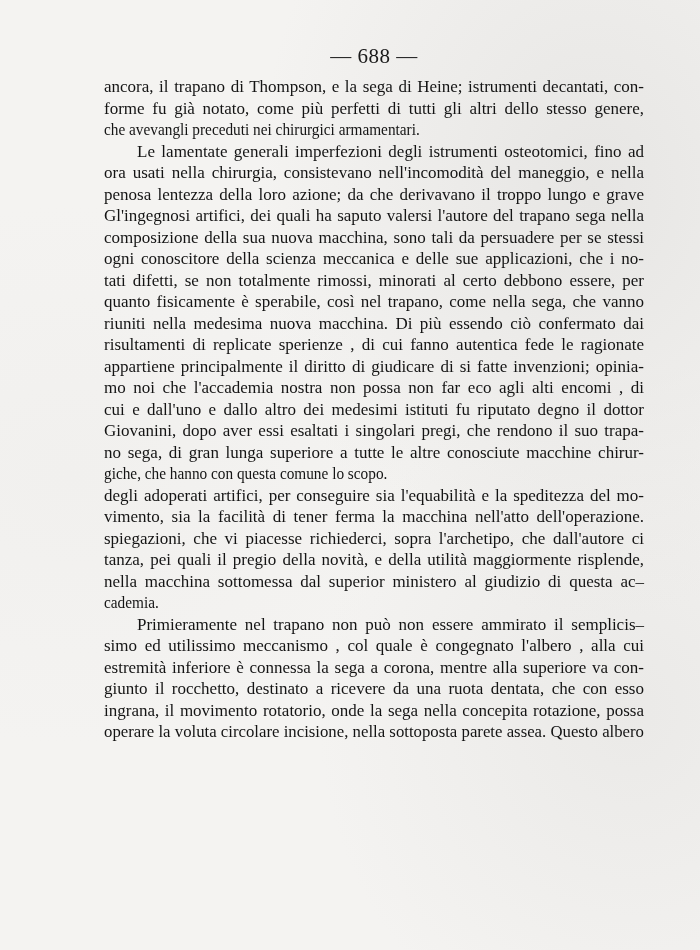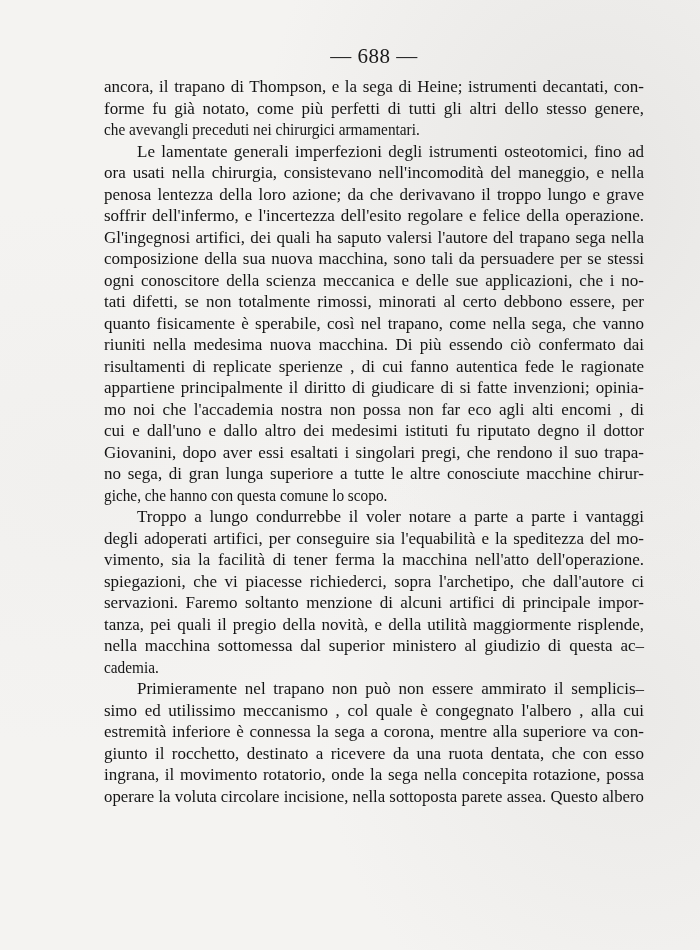--- a/index.html
+++ b/index.html
@@ -78,42 +78,39 @@
     <div class="paragraph">
       <span class="line" style="display: block; width: 540px;">ancora, il trapano di Thompson, e la sega di Heine; istrumenti decantati, con-</span>
       <span class="line" style="display: block; width: 540px;">forme fu già notato, come più perfetti di tutti gli altri dello stesso genere,</span>
       <span class="line last" style="display: block; width: 351px; transform: scaleX(0.9);">che avevangli preceduti nei chirurgici armamentari.</span>
     </div>
 
     <div class="paragraph">
       <span class="line indent" style="display: block; width: 540px;">Le lamentate generali imperfezioni degli istrumenti osteotomici, fino ad</span>
       <span class="line" style="display: block; width: 540px;">ora usati nella chirurgia, consistevano nell'incomodità del maneggio, e nella</span>
       <span class="line" style="display: block; width: 540px;">penosa lentezza della loro azione; da che derivavano il troppo lungo e grave</span>
-      <span class="line" style="display: block; width: 540px;">soffrir dell'infermo, e l'incertezza dell'esito regolare e felice della operazione.</span>
       <span class="line" style="display: block; width: 540px;">Gl'ingegnosi artifici, dei quali ha saputo valersi l'autore del trapano sega nella</span>
       <span class="line" style="display: block; width: 540px;">composizione della sua nuova macchina, sono tali da persuadere per se stessi</span>
       <span class="line" style="display: block; width: 540px;">ogni conoscitore della scienza meccanica e delle sue applicazioni, che i no-</span>
       <span class="line" style="display: block; width: 540px;">tati difetti, se non totalmente rimossi, minorati al certo debbono essere, per</span>
       <span class="line" style="display: block; width: 540px;">quanto fisicamente è sperabile, così nel trapano, come nella sega, che vanno</span>
       <span class="line" style="display: block; width: 540px;">riuniti nella medesima nuova macchina. Di più essendo ciò confermato dai</span>
       <span class="line" style="display: block; width: 540px;">risultamenti di replicate sperienze , di cui fanno autentica fede le ragionate</span>
       <span class="line" style="display: block; width: 540px;">appartiene principalmente il diritto di giudicare di si fatte invenzioni; opinia-</span>
       <span class="line" style="display: block; width: 540px;">mo noi che l'accademia nostra non possa non far eco agli alti encomi , di</span>
       <span class="line" style="display: block; width: 540px;">cui e dall'uno e dallo altro dei medesimi istituti fu riputato degno il dottor</span>
       <span class="line" style="display: block; width: 540px;">Giovanini, dopo aver essi esaltati i singolari pregi, che rendono il suo trapa-</span>
       <span class="line" style="display: block; width: 540px;">no sega, di gran lunga superiore a tutte le altre conosciute macchine chirur-</span>
       <span class="line last" style="display: block; width: 315px; transform: scaleX(0.9);">giche, che hanno con questa comune lo scopo.</span>
     </div>
 
     <div class="paragraph">
-      <span class="line indent" style="display: block; width: 540px;">Troppo a lungo condurrebbe il voler notare a parte a parte i vantaggi</span>
       <span class="line" style="display: block; width: 540px;">degli adoperati artifici, per conseguire sia l'equabilità e la speditezza del mo-</span>
       <span class="line" style="display: block; width: 540px;">vimento, sia la facilità di tener ferma la macchina nell'atto dell'operazione.</span>
       <span class="line" style="display: block; width: 540px;">spiegazioni, che vi piacesse richiederci, sopra l'archetipo, che dall'autore ci</span>
-      <span class="line" style="display: block; width: 540px;">servazioni. Faremo soltanto menzione di alcuni artifici di principale impor-</span>
       <span class="line" style="display: block; width: 540px;">tanza, pei quali il pregio della novità, e della utilità maggiormente risplende,</span>
       <span class="line" style="display: block; width: 540px;">nella macchina sottomessa dal superior ministero al giudizio di questa ac–</span>
       <span class="line last" style="display: block; width: 61px; transform: scaleX(0.9);">cademia.</span>
     </div>
 
     <div class="paragraph">
       <span class="line indent" style="display: block; width: 540px;">Primieramente nel trapano non può non essere ammirato il semplicis–</span>
       <span class="line" style="display: block; width: 540px;">simo ed utilissimo meccanismo , col quale è congegnato l'albero , alla cui</span>
       <span class="line" style="display: block; width: 540px;">estremità inferiore è connessa la sega a corona, mentre alla superiore va con-</span>
       <span class="line" style="display: block; width: 540px; font-family: Liberation Serif, serif;">giunto il rocchetto, destinato a ricevere da una ruota dentata, che con esso</span>

